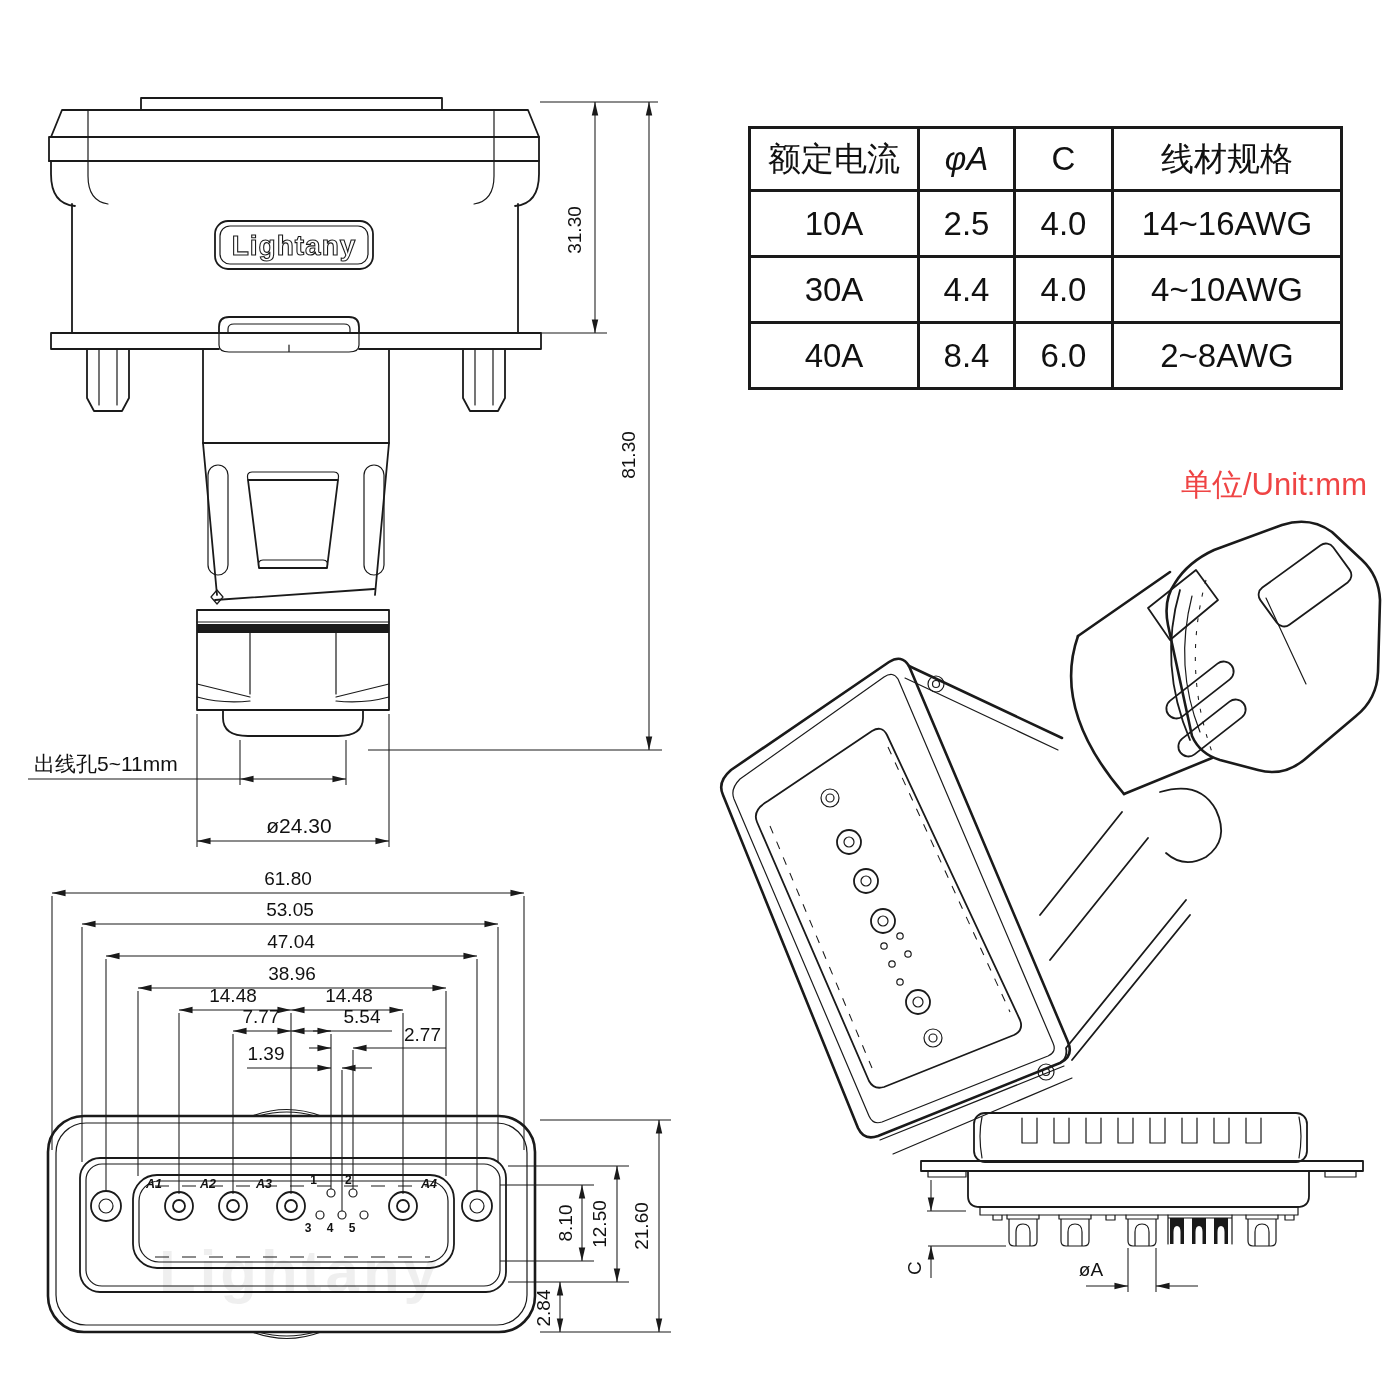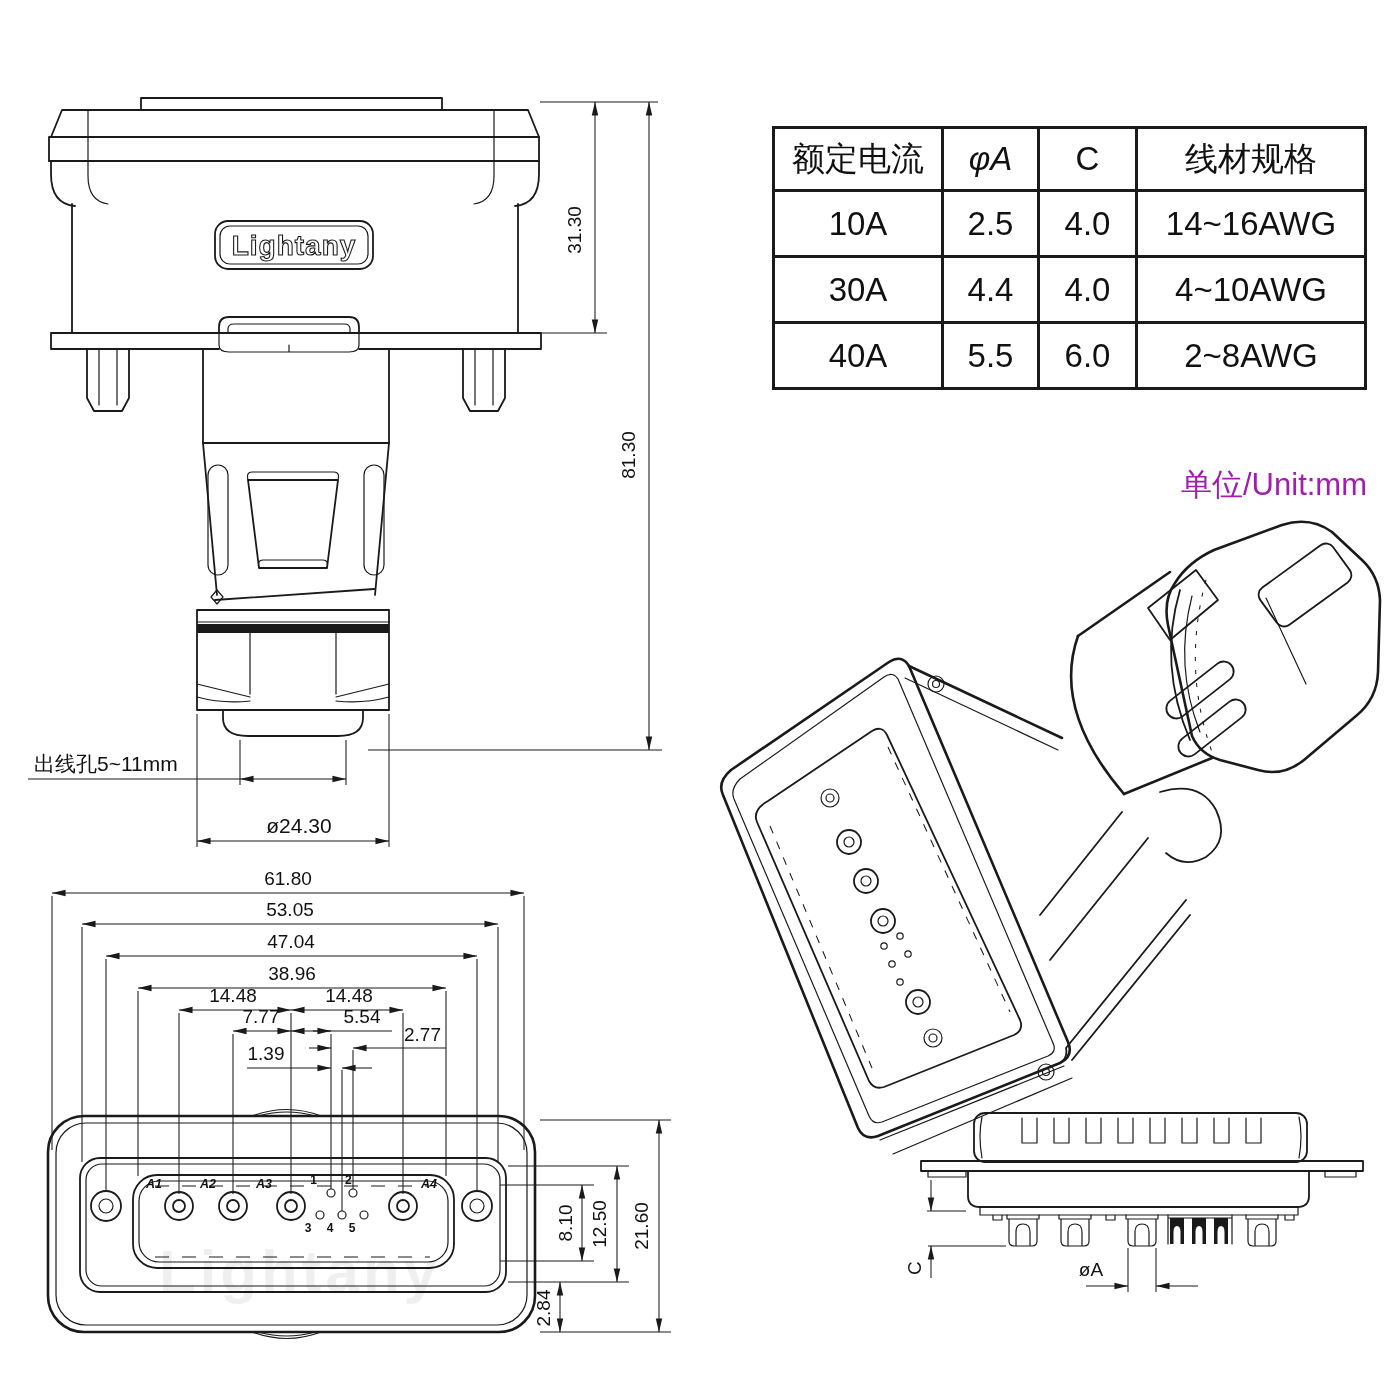--- a/index.html
+++ b/index.html
@@ -13,28 +13,28 @@
   .d{stroke:#1a1a1a;fill:none;stroke-width:1.05;stroke-linecap:butt;}
   .fillb{fill:#1a1a1a;stroke:none;}
   text{fill:#111;stroke:none;}
   .dimtxt{font-size:19px;}
   .pinlbl{font-size:12.5px;font-weight:bold;font-style:italic;}
   .signlbl{font-size:12px;font-weight:bold;}
   .cjk{font-size:21px;}
   .logotxt{font-size:28px;font-weight:bold;letter-spacing:1px;fill:none;stroke:#1a1a1a;stroke-width:1.1;}
   .wm{font-size:60px;font-weight:bold;letter-spacing:4px;fill:#000;opacity:0.06;}
   
-  .spec{position:absolute;left:772px;top:126px;width:540px;}
+  .spec{position:absolute;left:748px;top:126px;width:540px;}
   .spec table{border-collapse:collapse;width:592px;table-layout:fixed;}
   .spec td,.spec th{border:3px solid #1a1a1a;text-align:center;vertical-align:middle;
         font-size:33px;font-weight:normal;padding:0;height:63px;color:#111;}
   .spec th{height:60px;}
   .c0{width:166px;}.c1{width:93px;font-style:italic;}.c2{width:95px;}.c3{width:226px;font-family:Liberation Mono, monospace;}
   .unit-note{position:absolute;left:1037px;top:464px;width:330px;text-align:right;
-        font-size:31px;color:#a21caf;}
+        font-size:31px;color:#ef4444;}
 </style>
 </head>
 <body>
 
 <div class="page">
 
 <svg width="1400" height="1400" viewBox="0 0 1400 1400">
 <defs>
   <marker id="ah" viewBox="0 0 13 8" refX="12.6" refY="4" markerWidth="14" markerHeight="9" markerUnits="userSpaceOnUse" orient="auto-start-reverse">
     <path d="M12.8,4 L0,1 L0,7 Z" fill="#1a1a1a"></path>
@@ -346,21 +346,21 @@
       <td>14~16AWG</td>
     </tr>
     <tr>
       <td>30A</td>
       <td>4.4</td>
       <td>4.0</td>
       <td>4~10AWG</td>
     </tr>
     <tr>
       <td>40A</td>
-      <td>5.5</td>
+      <td>8.4</td>
       <td>6.0</td>
       <td>2~8AWG</td>
     </tr>
   </tbody>
       </table>
 </div>
 <div class="unit-note">单位/Unit:mm</div>
 
 </div>
 

